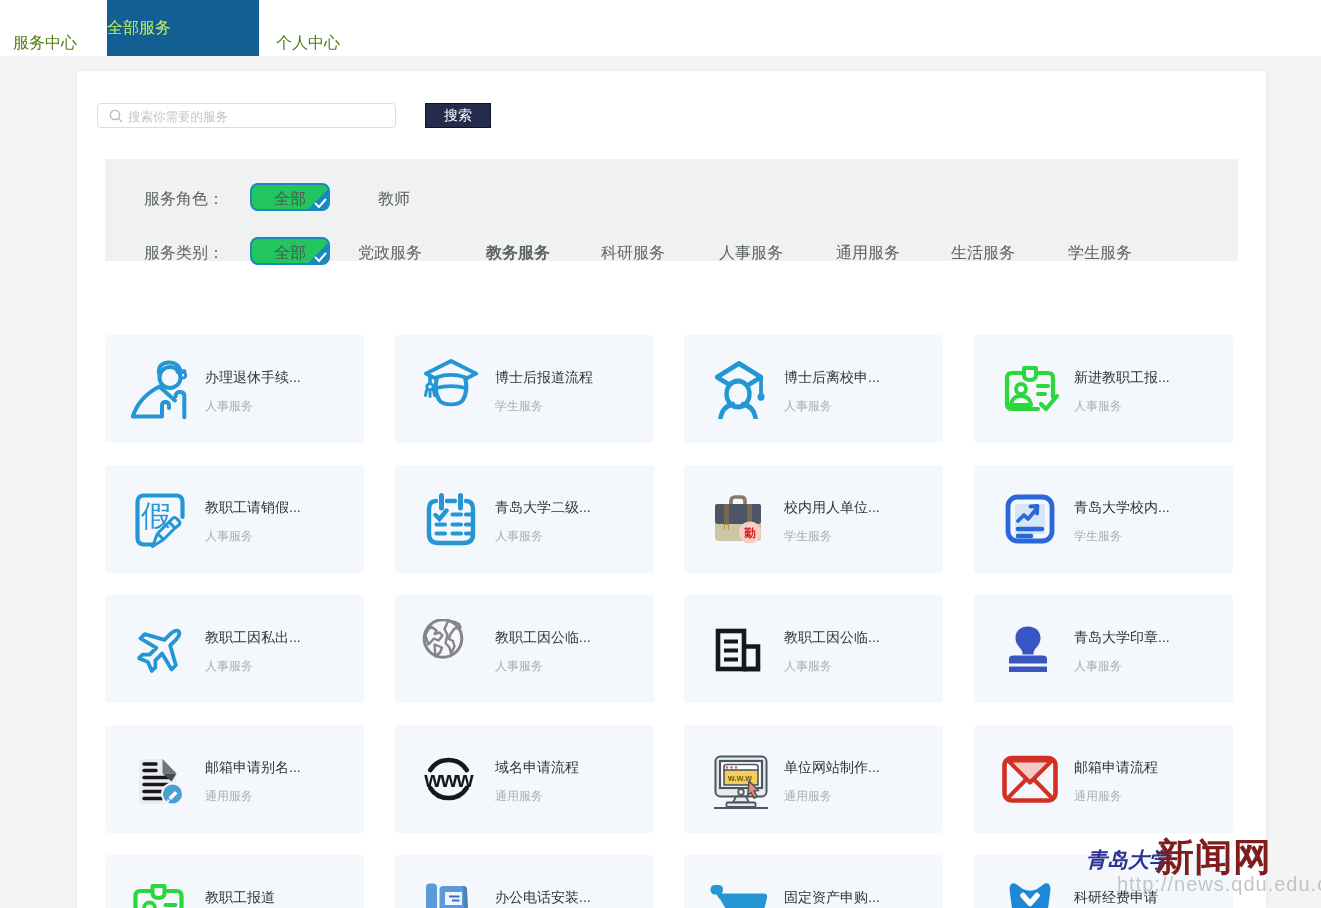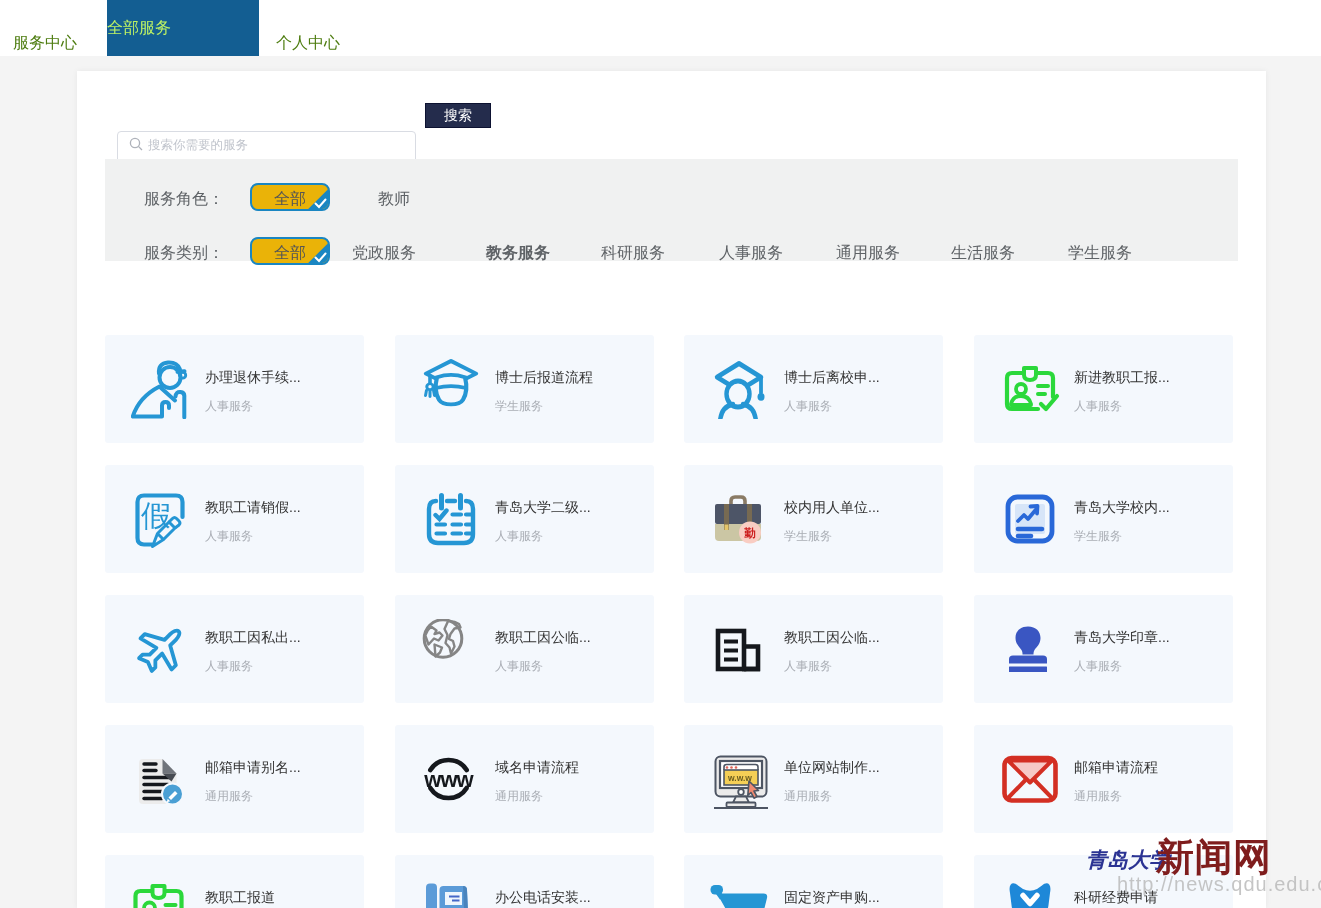--- a/index.html
+++ b/index.html
@@ -2,27 +2,27 @@
 <html><head>
 <meta charset="utf-8">
 <style>
 * { margin:0; padding:0; box-sizing:border-box; }
 html,body { width:1321px; height:908px; overflow:hidden; }
 body { background:#f4f4f4; font-family:"Liberation Sans",sans-serif; position:relative; }
 #nav { position:absolute; left:0; top:0; width:1321px; height:56px; background:#fff; }
 .navitem { position:absolute; top:15px; height:56px; line-height:56px; font-size:16px; color:#4d7c0f; }
 #tab-active { position:absolute; left:107px; top:0; width:152px; height:56px; background:#135e92; color:#bef264; text-align:left; line-height:56px; font-size:16px; }
 #main { position:absolute; left:77px; top:71px; width:1189px; height:837px; background:#fff; box-shadow:0 0 6px rgba(0,0,0,0.06); }
-#search { position:absolute; left:40px; top:32px; width:299px; height:42px; border:1px solid #d9dce3; border-radius:4px; background:#fff;margin-top:28px; }
+#search { position:absolute; left:20px; top:32px; width:299px; height:25px; border:1px solid #d9dce3; border-radius:4px; background:#fff; }
 #search .ph { position:absolute; left:30px; top:5px; font-size:12.5px; color:#c0c4cc; }
 
 #sbtn { position:absolute; left:348px; top:32px; width:66px; height:25px; background:#242c4c; border:1px solid #0d1231; color:#fff; font-size:14px; text-align:center; line-height:23px; }
 #panel { position:absolute; left:28px; top:88px; width:1133px; height:102px; background:#f0f1f1; }
 .flabel { position:absolute; font-size:16px; color:#5e6266; }
-.chip { position:absolute; width:80px; height:28px; background:#eab308; border:2px solid #1a86c2; border-radius:8px; overflow:hidden; }
+.chip { position:absolute; width:80px; height:28px; background:#22c55e; border:2px solid #1a86c2; border-radius:8px; overflow:hidden; }
 .chip .txt { position:absolute; width:100%; text-align:center; top:4px; font-size:16px; color:#555; }
 .chip .corner { position:absolute; right:-14px; bottom:-14px; width:28px; height:28px; background:#1a86c2; transform:rotate(45deg); }
 .chip svg.ck { position:absolute; right:1px; bottom:0px; }
 .fitem { position:absolute; font-size:16px; color:#5e6266; width:80px; text-align:center; }
 .card { position:absolute; width:259px; height:108px; background:#f4f8fd; border-radius:3px; }
 .ic { position:absolute; left:26px; top:24px; width:60px; height:60px; }
 .t { position:absolute; left:100px; top:34px; font-size:14px; color:#333; white-space:nowrap; }
 .c { position:absolute; left:100px; top:63px; font-size:12px; color:#a9adb4; }
 #wm { position:absolute; left:1086px; top:832px; white-space:nowrap; z-index:5; }
 #wm .cal { font-family:"Liberation Serif",serif; font-style:italic; font-weight:bold; font-size:21px; color:#2b3393; letter-spacing:0px; vertical-align:3px;}
@@ -56,21 +56,21 @@
       </div>
     <div class="fitem" style="left:249px; top:30px;">教师</div>
     <div class="flabel" style="left:39px; top:84px;">服务类别：</div>
     <div class="chip" style="left:145px; top:78px;">
         <div class="txt">全部</div>
         <div class="corner"></div>
         <svg class="ck" width="13" height="11" viewBox="0 0 13 11">
           <path d="M1.5 5.5 L5 9 L11.5 1.5" fill="none" stroke="#fff" stroke-width="2" stroke-linecap="round"></path>
         </svg>
       </div>
-    <div class="fitem" style="left:239px; top:84px;">党政服务</div>
+    <div class="fitem" style="left:245px; top:84px;">党政服务</div>
     <div class="fitem" style="left:373px; top:84px;font-weight:bold;">教务服务</div>
     <div class="fitem" style="left:488px; top:84px;">科研服务</div>
     <div class="fitem" style="left:606px; top:84px;">人事服务</div>
     <div class="fitem" style="left:723px; top:84px;">通用服务</div>
     <div class="fitem" style="left:838px; top:84px;">生活服务</div>
     <div class="fitem" style="left:955px; top:84px;">学生服务</div>
   </div>
   <div class="card" style="left:28px; top:264px;">
     <svg class="ic" viewBox="0 0 60 60">
         <g fill="none" stroke="#2596d4" stroke-width="4" stroke-linecap="round" stroke-linejoin="round">

